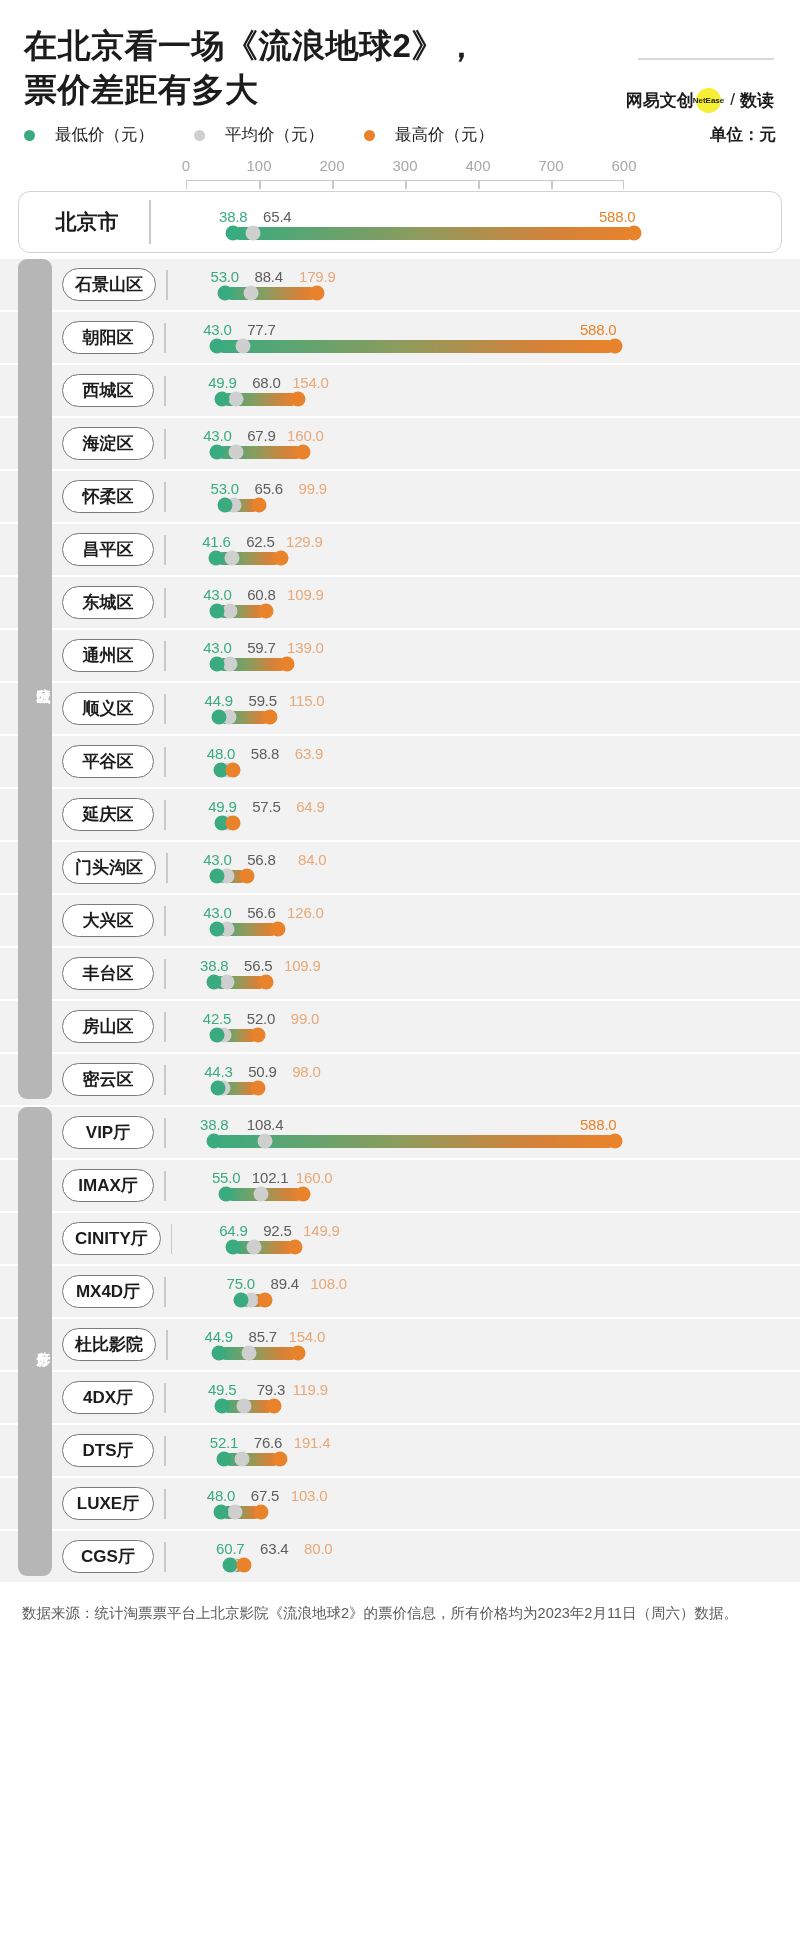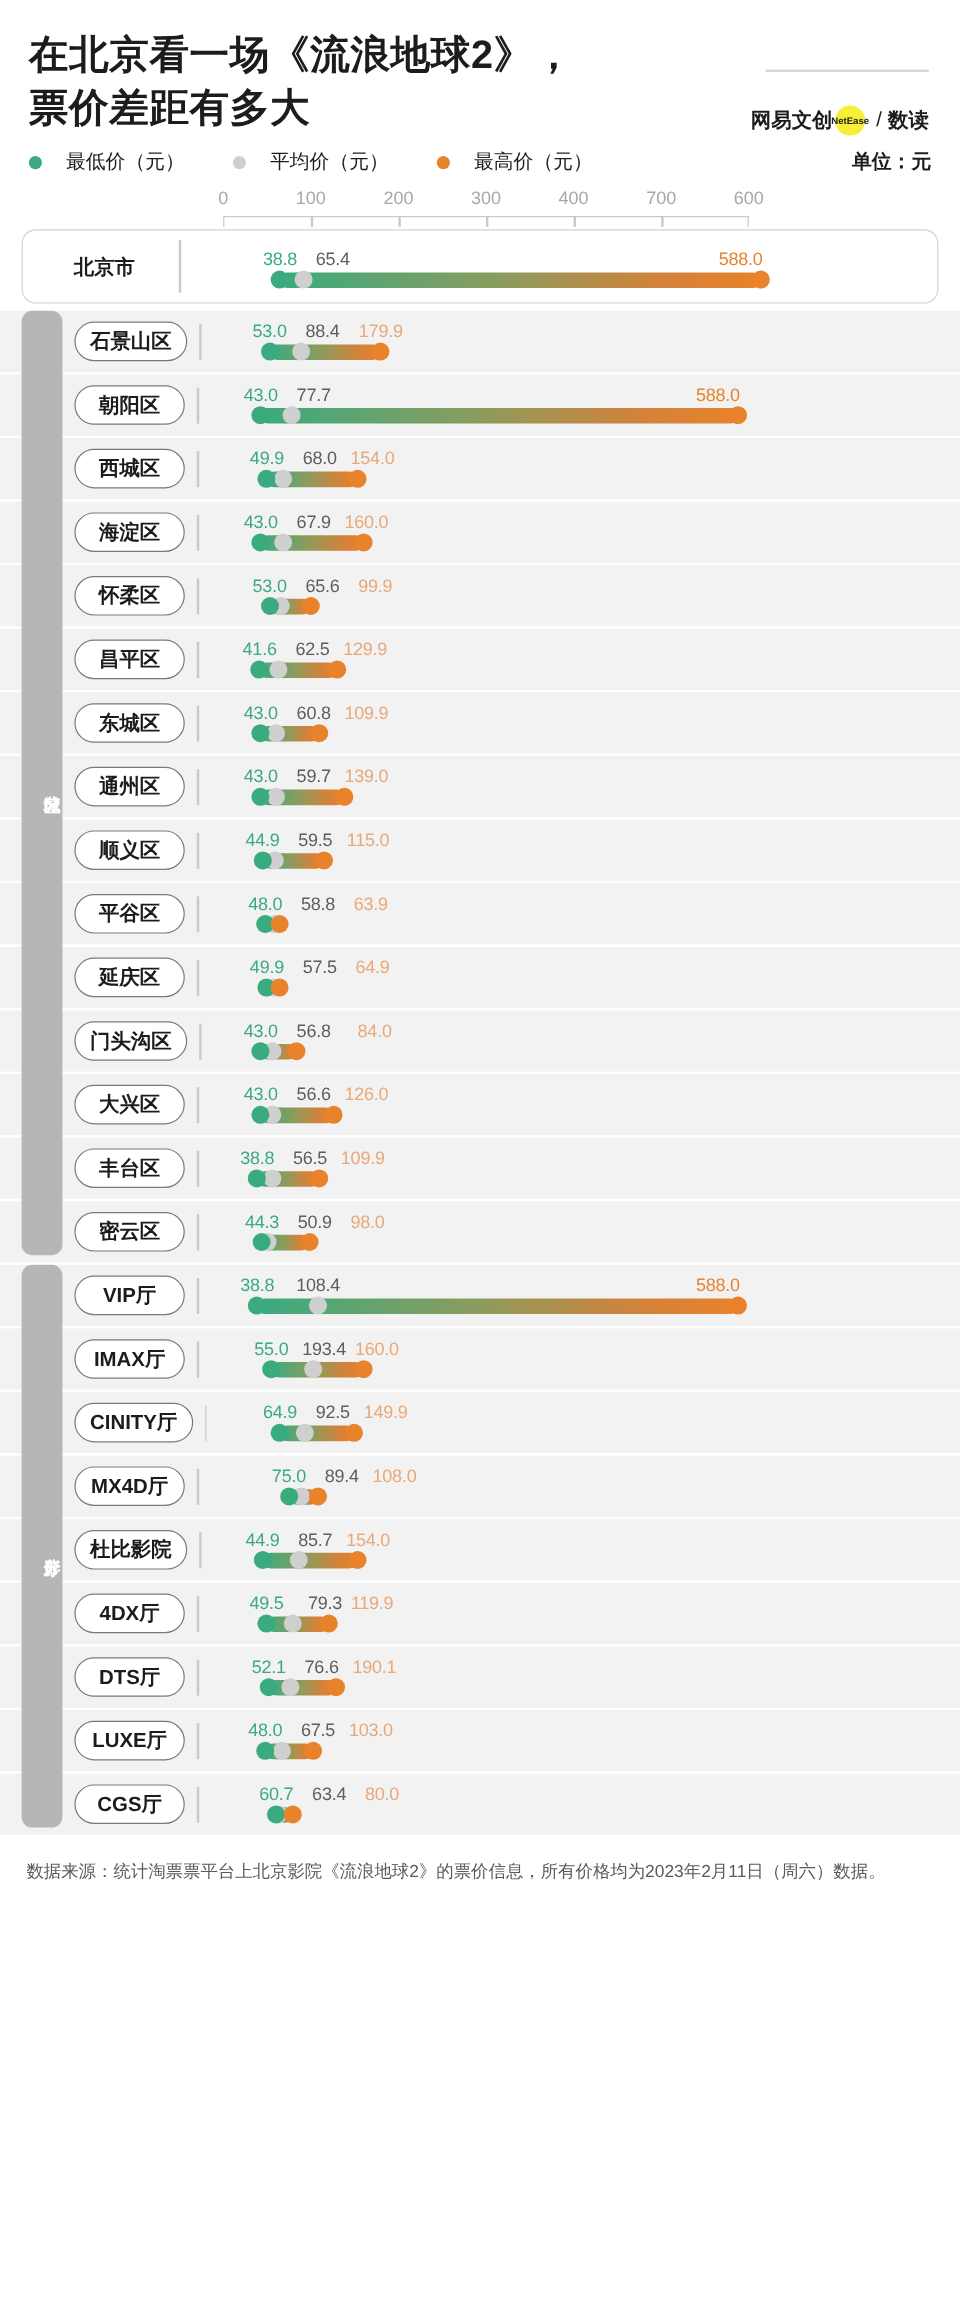--- a/index.html
+++ b/index.html
@@ -193,21 +193,21 @@
     background: #ffffff;
     font-size: 17px;
     font-weight: 600;
     color: #1c1c1c;
     white-space: nowrap;
     margin-left: 10px;
   }
   .row.highlight .pill {
     border: none;
     background: transparent;
-    font-size: 17px;
+    font-size: 21px;
     min-width: 108px;
     margin-left: 14px;
   }
 
   .divider {
     position: relative;
     z-index: 2;
     width: 1.5px;
     height: 30px;
     background: #c9c9c9;
@@ -504,20 +504,33 @@
             <div class="track" style="left: 214.324px; width: 51.903px; top: 27.5px; background: linear-gradient(to right, rgb(58, 171, 127) 0%, rgb(138, 156, 94) 45%, rgb(212, 130, 58) 80%, rgb(232, 131, 43) 100%);"></div>
             <div class="knob avg" style="left: 227.245px; top: 34px;"></div>
             <div class="knob min" style="left: 214.324px; top: 34px;"></div>
             <div class="knob max" style="left: 266.227px; top: 34px;"></div>
             <div class="vlabel min" style="left: 195.324px; top: 9px; width: 38px; text-align: center;">38.8</div>
             <div class="vlabel avg" style="left: 239.324px; top: 9px; width: 38px; text-align: center;">56.5</div>
             <div class="vlabel max" style="left: 283.324px; top: 9px; width: 38px; text-align: center;">109.9</div>
           </div>
         </div>
         <div class="row indented">
+          <div class="pill">房山区</div>
+          <div class="divider"></div>
+          <div class="plot">
+            <div class="track" style="left: 217.025px; width: 41.245px; top: 27.5px; background: linear-gradient(to right, rgb(58, 171, 127) 0%, rgb(138, 156, 94) 45%, rgb(212, 130, 58) 80%, rgb(232, 131, 43) 100%);"></div>
+            <div class="knob avg" style="left: 223.96px; top: 34px;"></div>
+            <div class="knob min" style="left: 217.025px; top: 34px;"></div>
+            <div class="knob max" style="left: 258.27px; top: 34px;"></div>
+            <div class="vlabel min" style="left: 198.025px; top: 9px; width: 38px; text-align: center;">42.5</div>
+            <div class="vlabel avg" style="left: 242.025px; top: 9px; width: 38px; text-align: center;">52.0</div>
+            <div class="vlabel max" style="left: 286.025px; top: 9px; width: 38px; text-align: center;">99.0</div>
+          </div>
+        </div>
+        <div class="row indented">
           <div class="pill">密云区</div>
           <div class="divider"></div>
           <div class="plot">
             <div class="track" style="left: 218.339px; width: 39.201px; top: 27.5px; background: linear-gradient(to right, rgb(58, 171, 127) 0%, rgb(138, 156, 94) 45%, rgb(212, 130, 58) 80%, rgb(232, 131, 43) 100%);"></div>
             <div class="knob avg" style="left: 223.157px; top: 34px;"></div>
             <div class="knob min" style="left: 218.339px; top: 34px;"></div>
             <div class="knob max" style="left: 257.54px; top: 34px;"></div>
             <div class="vlabel min" style="left: 199.339px; top: 9px; width: 38px; text-align: center;">44.3</div>
             <div class="vlabel avg" style="left: 243.339px; top: 9px; width: 38px; text-align: center;">50.9</div>
             <div class="vlabel max" style="left: 287.339px; top: 9px; width: 38px; text-align: center;">98.0</div>
@@ -543,21 +556,21 @@
         </div>
         <div class="row indented">
           <div class="pill">IMAX厅</div>
           <div class="divider"></div>
           <div class="plot">
             <div class="track" style="left: 226.15px; width: 76.65px; top: 27.5px; background: linear-gradient(to right, rgb(58, 171, 127) 0%, rgb(138, 156, 94) 45%, rgb(212, 130, 58) 80%, rgb(232, 131, 43) 100%);"></div>
             <div class="knob avg" style="left: 260.533px; top: 34px;"></div>
             <div class="knob min" style="left: 226.15px; top: 34px;"></div>
             <div class="knob max" style="left: 302.8px; top: 34px;"></div>
             <div class="vlabel min" style="left: 207.15px; top: 9px; width: 38px; text-align: center;">55.0</div>
-            <div class="vlabel avg" style="left: 251.15px; top: 9px; width: 38px; text-align: center;">193.4</div>
+            <div class="vlabel avg" style="left: 251.15px; top: 9px; width: 38px; text-align: center;">102.1</div>
             <div class="vlabel max" style="left: 295.15px; top: 9px; width: 38px; text-align: center;">160.0</div>
           </div>
         </div>
         <div class="row indented">
           <div class="pill">CINITY厅</div>
           <div class="divider"></div>
           <div class="plot">
             <div class="track" style="left: 233.377px; width: 62.05px; top: 27.5px; background: linear-gradient(to right, rgb(58, 171, 127) 0%, rgb(138, 156, 94) 45%, rgb(212, 130, 58) 80%, rgb(232, 131, 43) 100%);"></div>
             <div class="knob avg" style="left: 253.525px; top: 34px;"></div>
             <div class="knob min" style="left: 233.377px; top: 34px;"></div>
@@ -609,21 +622,21 @@
         <div class="row indented">
           <div class="pill">DTS厅</div>
           <div class="divider"></div>
           <div class="plot">
             <div class="track" style="left: 224.033px; width: 56.137px; top: 27.5px; background: linear-gradient(to right, rgb(58, 171, 127) 0%, rgb(138, 156, 94) 45%, rgb(212, 130, 58) 80%, rgb(232, 131, 43) 100%);"></div>
             <div class="knob avg" style="left: 241.918px; top: 34px;"></div>
             <div class="knob min" style="left: 224.033px; top: 34px;"></div>
             <div class="knob max" style="left: 280.17px; top: 34px;"></div>
             <div class="vlabel min" style="left: 205.033px; top: 9px; width: 38px; text-align: center;">52.1</div>
             <div class="vlabel avg" style="left: 249.033px; top: 9px; width: 38px; text-align: center;">76.6</div>
-            <div class="vlabel max" style="left: 293.033px; top: 9px; width: 38px; text-align: center;">190.1</div>
+            <div class="vlabel max" style="left: 293.033px; top: 9px; width: 38px; text-align: center;">191.4</div>
           </div>
         </div>
         <div class="row indented">
           <div class="pill">LUXE厅</div>
           <div class="divider"></div>
           <div class="plot">
             <div class="track" style="left: 221.04px; width: 40.15px; top: 27.5px; background: linear-gradient(to right, rgb(58, 171, 127) 0%, rgb(138, 156, 94) 45%, rgb(212, 130, 58) 80%, rgb(232, 131, 43) 100%);"></div>
             <div class="knob avg" style="left: 235.275px; top: 34px;"></div>
             <div class="knob min" style="left: 221.04px; top: 34px;"></div>
             <div class="knob max" style="left: 261.19px; top: 34px;"></div>

